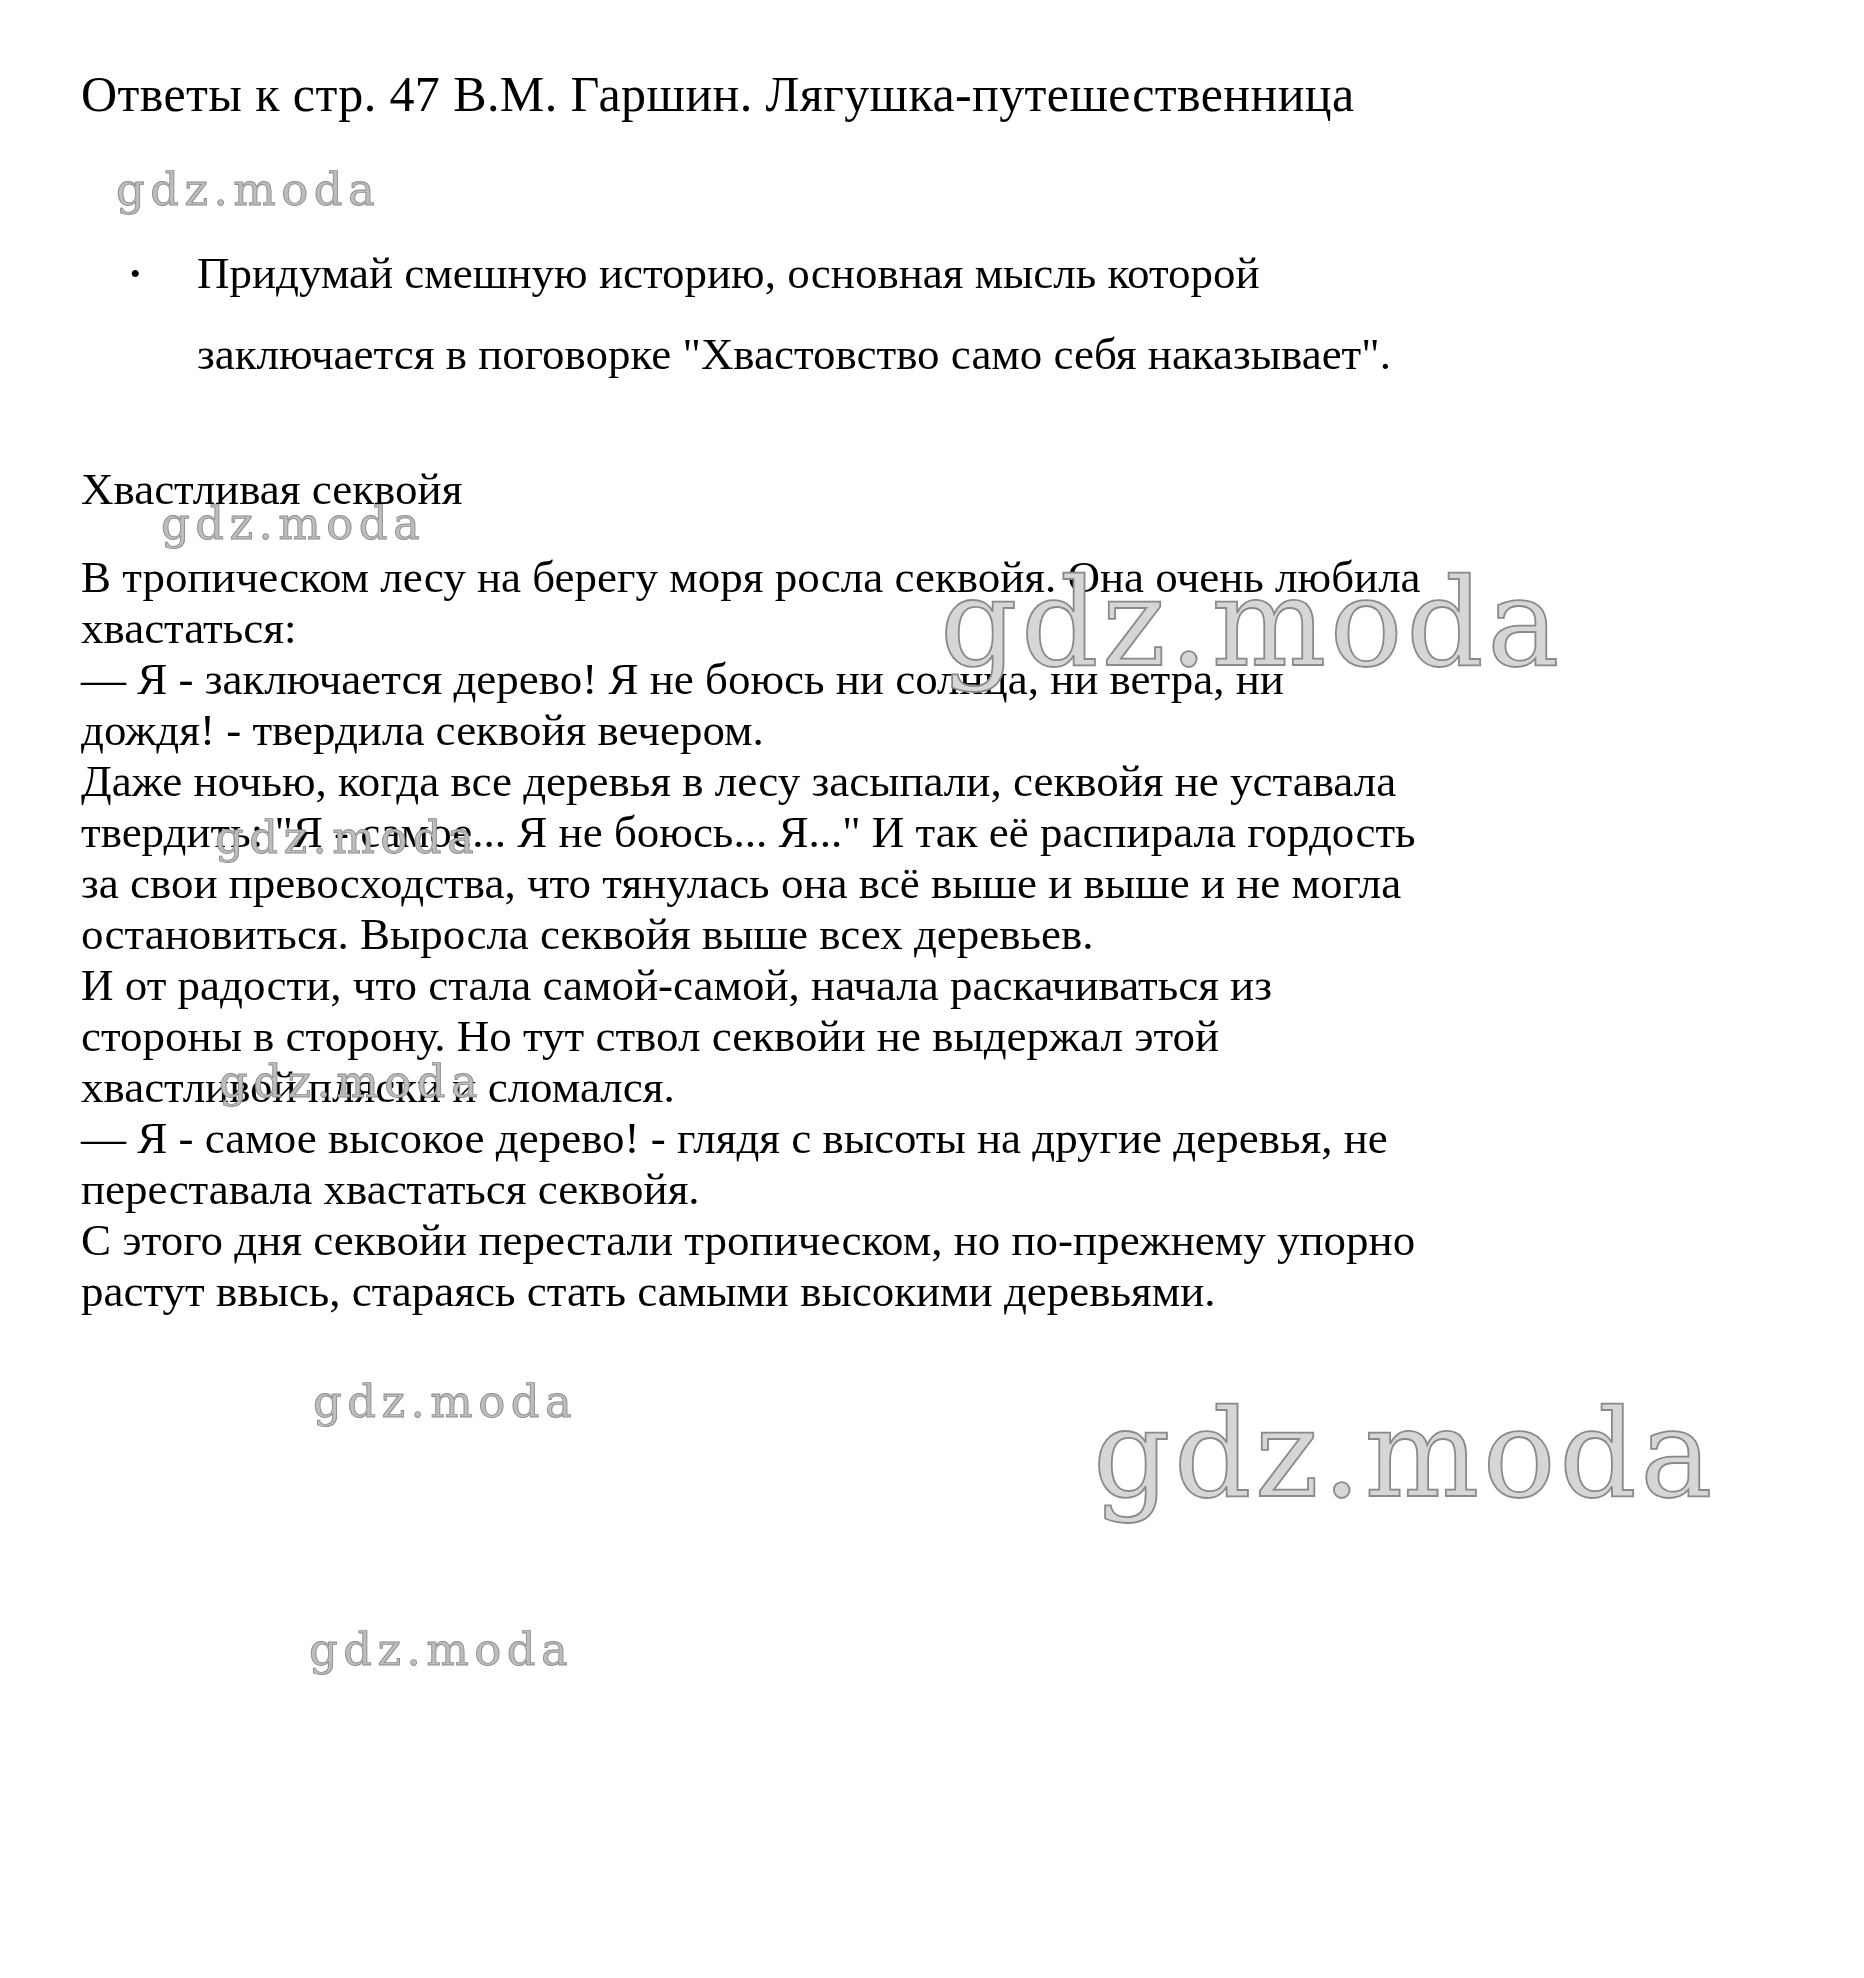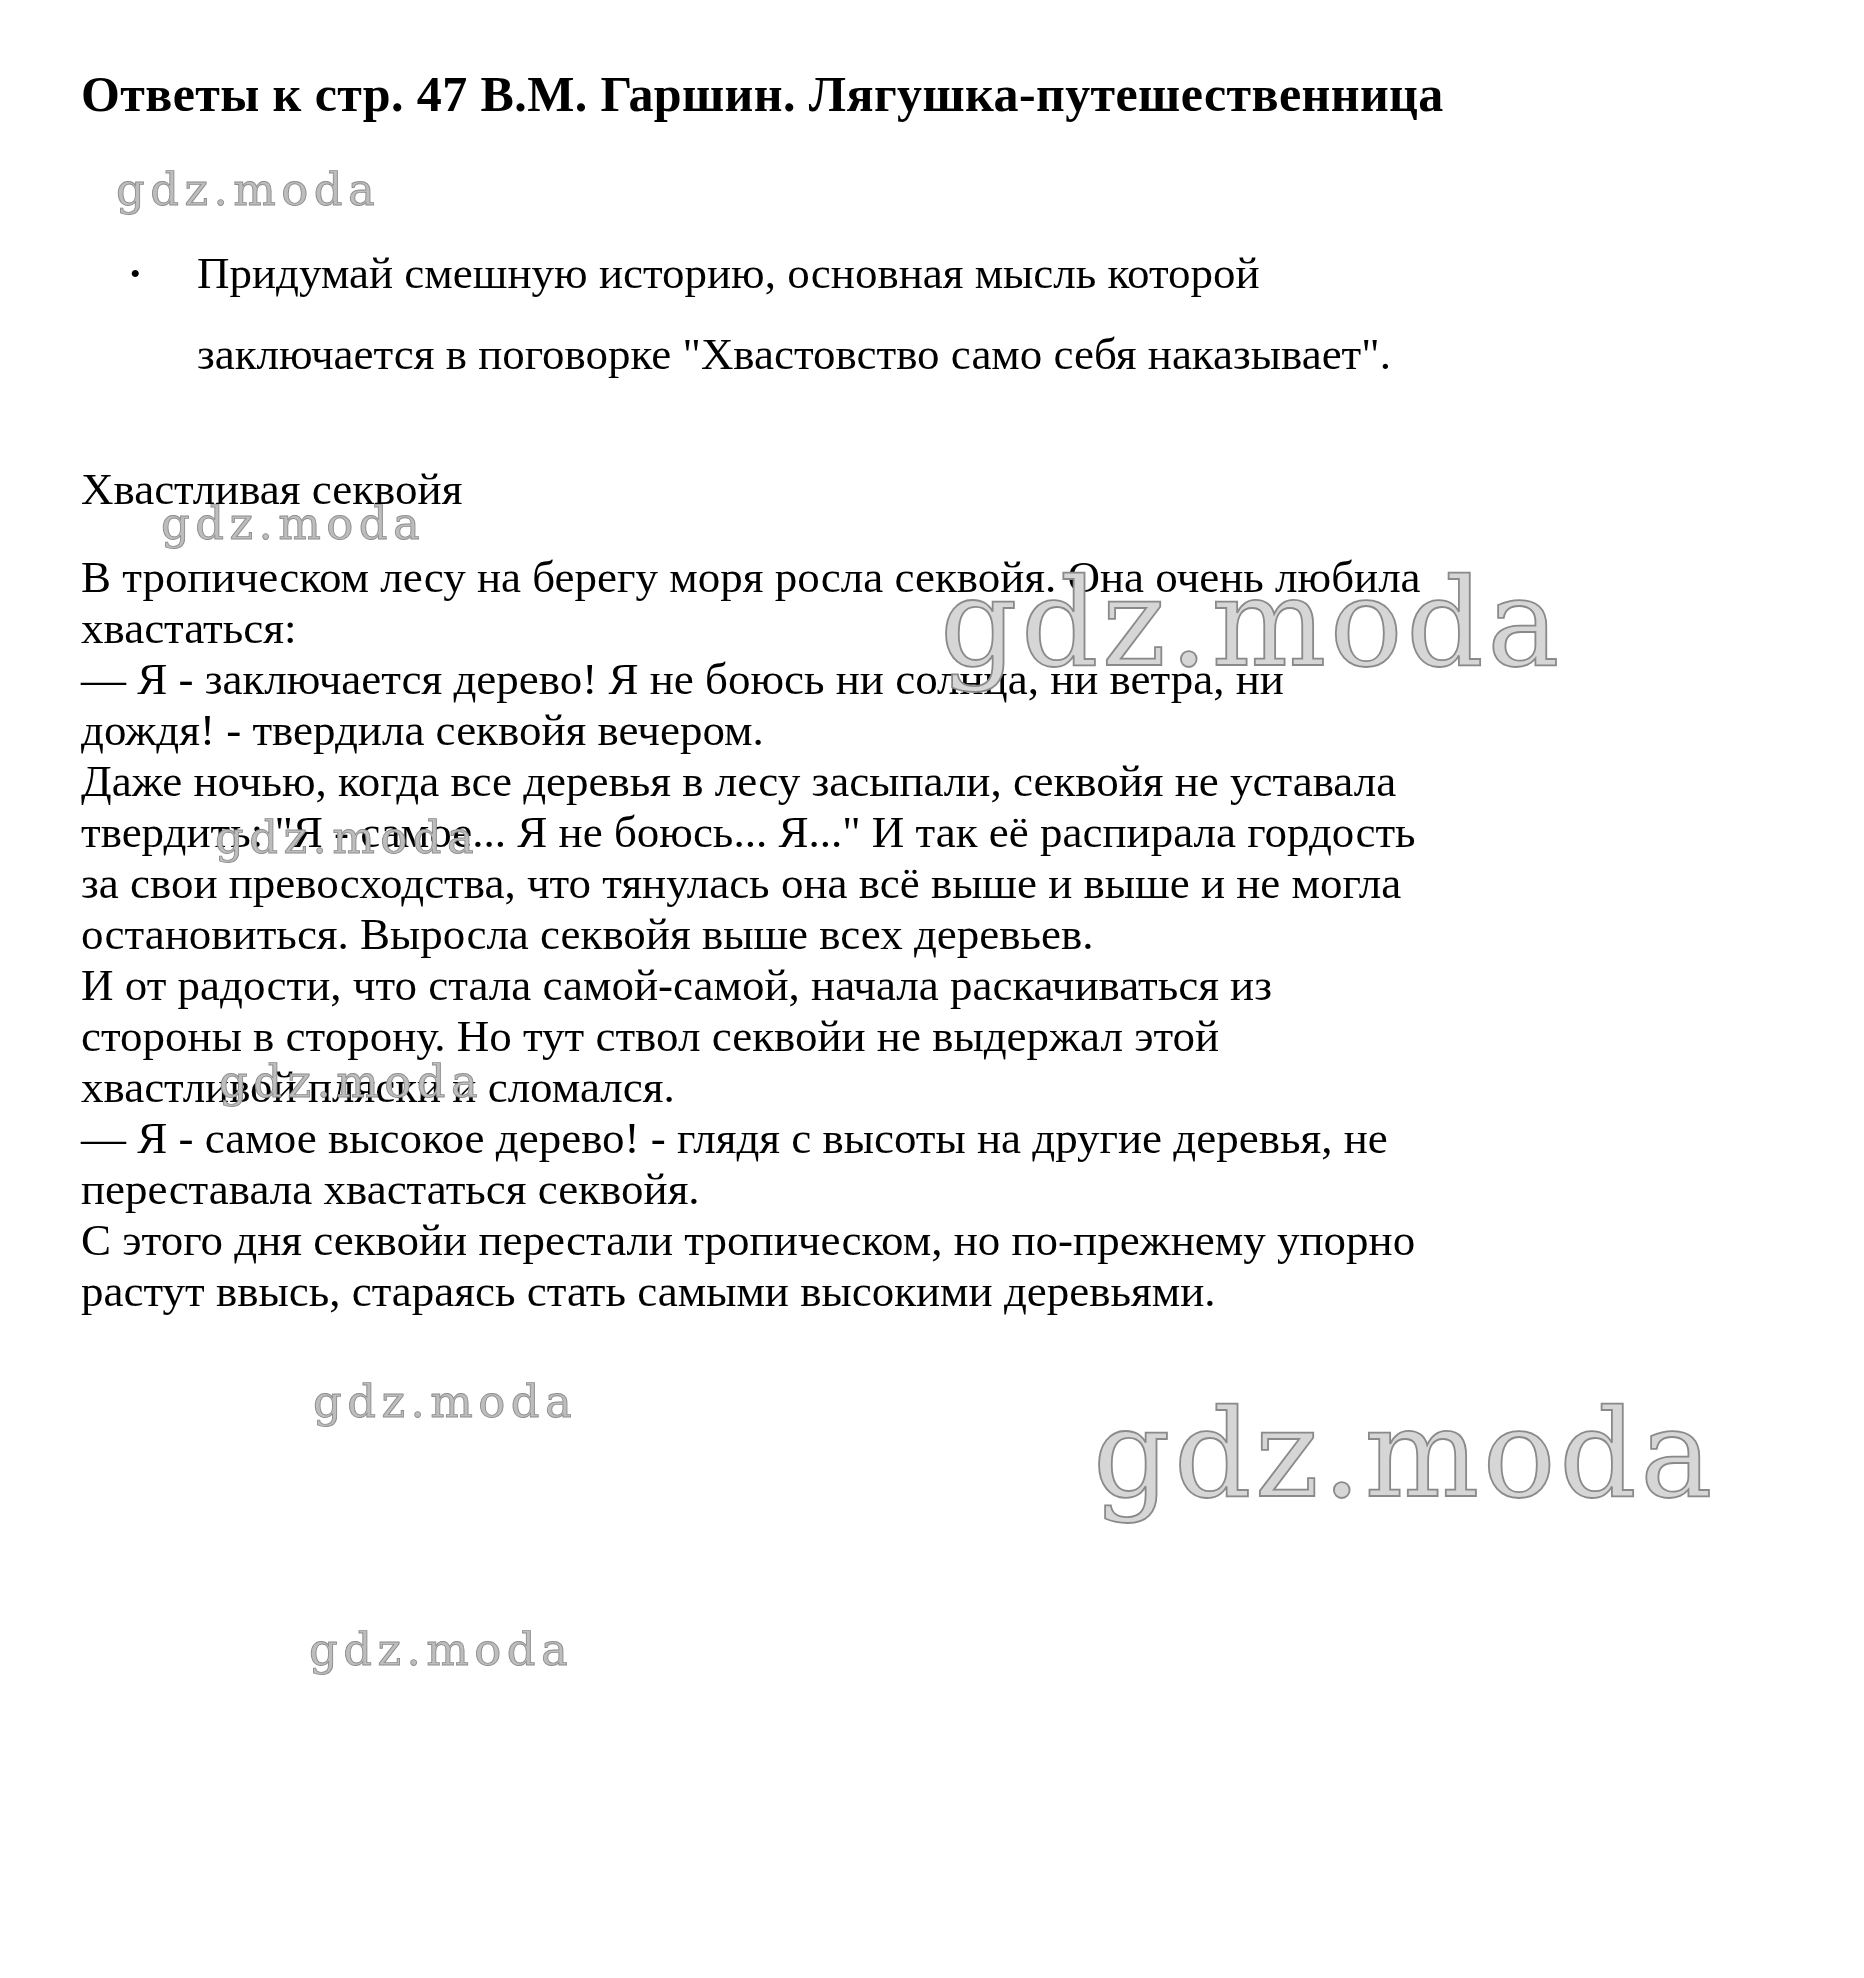--- a/index.html
+++ b/index.html
@@ -19,21 +19,21 @@
     position: relative;
     width: 100%;
     height: 100%;
     padding: 63px 27px 36px 81px;
     box-sizing: border-box;
   }
   h1.doc-title {
     margin: 0;
     padding: 0;
     font-size: 50px;
-    font-weight: bold;
+    font-weight: normal;
     line-height: 63px;
     letter-spacing: 0.4px;
   }
   .task {
     margin-top: 107px;
     display: flex;
     align-items: flex-start;
     width: 1755px;
   }
   .task .bullet {

